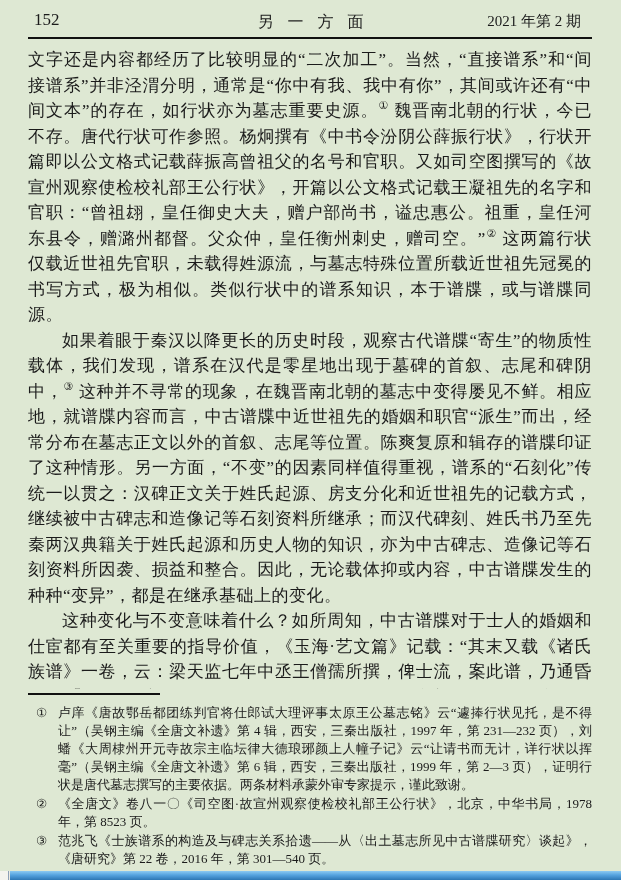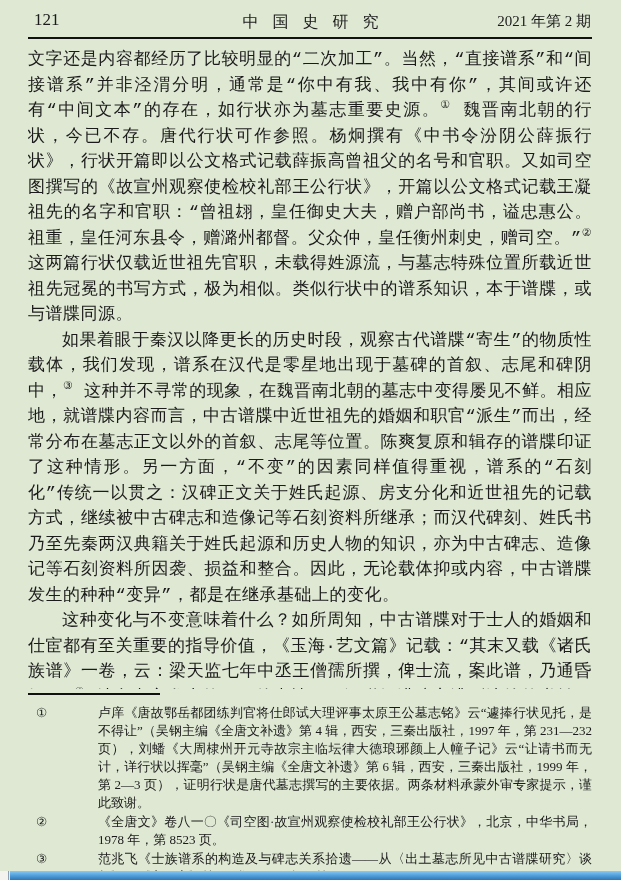--- a/index.html
+++ b/index.html
@@ -8,51 +8,51 @@
     background:#dee8d3;
     font-family:"Liberation Serif","DejaVu Serif",serif;
     color:#1b1b1b;
   }
   .page{position:absolute;inset:0;}
   
   .hdr{position:absolute;top:10px;left:0;right:0;height:24px;}
   .hdr .pageno{position:absolute;left:34px;top:0;font-size:17px;}
   .hdr .jtitle{position:absolute;left:0;right:0;top:2px;text-align:center;
     font-size:16px;letter-spacing:14px;text-indent:14px;}
-  .hdr .issue{position:absolute;right:30px;top:2px;font-size:15px;}
+  .hdr .issue{position:absolute;right:40px;top:2px;font-size:15px;}
   .hdr-rule{position:absolute;top:37px;left:28px;width:564px;height:2px;background:#111;}
   
   .bodytext{position:absolute;top:47px;left:28px;width:564px;height:642px;
     overflow:hidden;font-size:17px;line-height:25.5px;text-align:justify;
-    letter-spacing:0.5px;font-family:Liberation Mono, monospace;}
+    letter-spacing:0.5px;}
   .bodytext p{margin:0;}
   .bodytext p.indent{text-indent:2em;}
   sup.fn-ref{font-size:11px;line-height:0;vertical-align:super;}
   
   .fn-rule{position:absolute;top:693px;left:28px;width:132px;height:2px;background:#111;}
   .footnotes{position:absolute;top:704px;left:36px;width:556px;font-size:13px;
     line-height:18px;}
   .fn-row{display:grid;grid-template-columns:22px 1fr;margin-bottom:1px;}
   .fn-num{font-size:12.5px;}
-  .fn-text{text-align:justify;margin-left:40px;}
+  .fn-text{text-align:justify;}
   
   .hscroll{position:absolute;left:0;right:0;bottom:0;height:9px;background:#ece9e2;}
   .hscroll .btn{position:absolute;left:0;top:0;width:9px;height:9px;
     background:#f4f3ee;border-right:1px solid #8fa0b5;box-sizing:border-box;}
   .hscroll .thumb{position:absolute;left:10px;right:0;top:0;height:9px;
     background:linear-gradient(180deg,#8ccaf1 0%,#55a3df 45%,#2d77b4 100%);}
 </style>
 </head>
 <body>
 
 <div class="page">
 
   <div class="hdr">
-    <span class="pageno">121</span>
-    <span class="jtitle">中国史研究</span>
+    <span class="pageno">152</span>
+    <span class="jtitle">另一方面</span>
     <span class="issue">2021 年第 2 期</span>
   </div>
   <div class="hdr-rule"></div>
 
   <div class="bodytext">
     <p><span class="seg">文字还是内容都经历了比较明显的“二次加工”。当然，“直接谱系”和“间接谱系”并非泾渭分明，通常是“你中有我、我中有你”，其间或许还有“中间文本”的存在，如行状亦为墓志重要史源。</span><sup class="fn-ref">①</sup><span class="seg"> 魏晋南北朝的行状，今已不存。唐代行状可作参照。杨炯撰有《中书令汾阴公薛振行状》，行状开篇即以公文格式记载薛振高曾祖父的名号和官职。又如司空图撰写的《故宣州观察使检校礼部王公行状》，开篇以公文格式记载王凝祖先的名字和官职：“曾祖翃，皇任御史大夫，赠户部尚书，谥忠惠公。祖重，皇任河东县令，赠潞州都督。父众仲，皇任衡州刺史，赠司空。”</span><sup class="fn-ref">②</sup><span class="seg"> 这两篇行状仅载近世祖先官职，未载得姓源流，与墓志特殊位置所载近世祖先冠冕的书写方式，极为相似。类似行状中的谱系知识，本于谱牒，或与谱牒同源。</span></p>
     <p class="indent"><span class="seg">如果着眼于秦汉以降更长的历史时段，观察古代谱牒“寄生”的物质性载体，我们发现，谱系在汉代是零星地出现于墓碑的首叙、志尾和碑阴中，</span><sup class="fn-ref">③</sup><span class="seg"> 这种并不寻常的现象，在魏晋南北朝的墓志中变得屡见不鲜。相应地，就谱牒内容而言，中古谱牒中近世祖先的婚姻和职官“派生”而出，经常分布在墓志正文以外的首叙、志尾等位置。陈爽复原和辑存的谱牒印证了这种情形。另一方面，“不变”的因素同样值得重视，谱系的“石刻化”传统一以贯之：汉碑正文关于姓氏起源、房支分化和近世祖先的记载方式，继续被中古碑志和造像记等石刻资料所继承；而汉代碑刻、姓氏书乃至先秦两汉典籍关于姓氏起源和历史人物的知识，亦为中古碑志、造像记等石刻资料所因袭、损益和整合。因此，无论载体抑或内容，中古谱牒发生的种种“变异”，都是在继承基础上的变化。</span></p>
     <p class="indent"><span class="seg">这种变化与不变意味着什么？如所周知，中古谱牒对于士人的婚姻和仕宦都有至关重要的指导价值，《玉海·艺文篇》记载：“其末又载《诸氏族谱》一卷，云：梁天监七年中丞王僧孺所撰，俾士流，案此谱，乃通昏姻。”</span><sup class="fn-ref">④</sup><span class="seg"> 结合南齐发生的另一件事情，王源联姻满璋之遭到沈约的弹劾，理由是“窃寻璋之姓族，士庶莫辨”，根据正是“索璋之簿阀”</span></p>
   </div>
 

